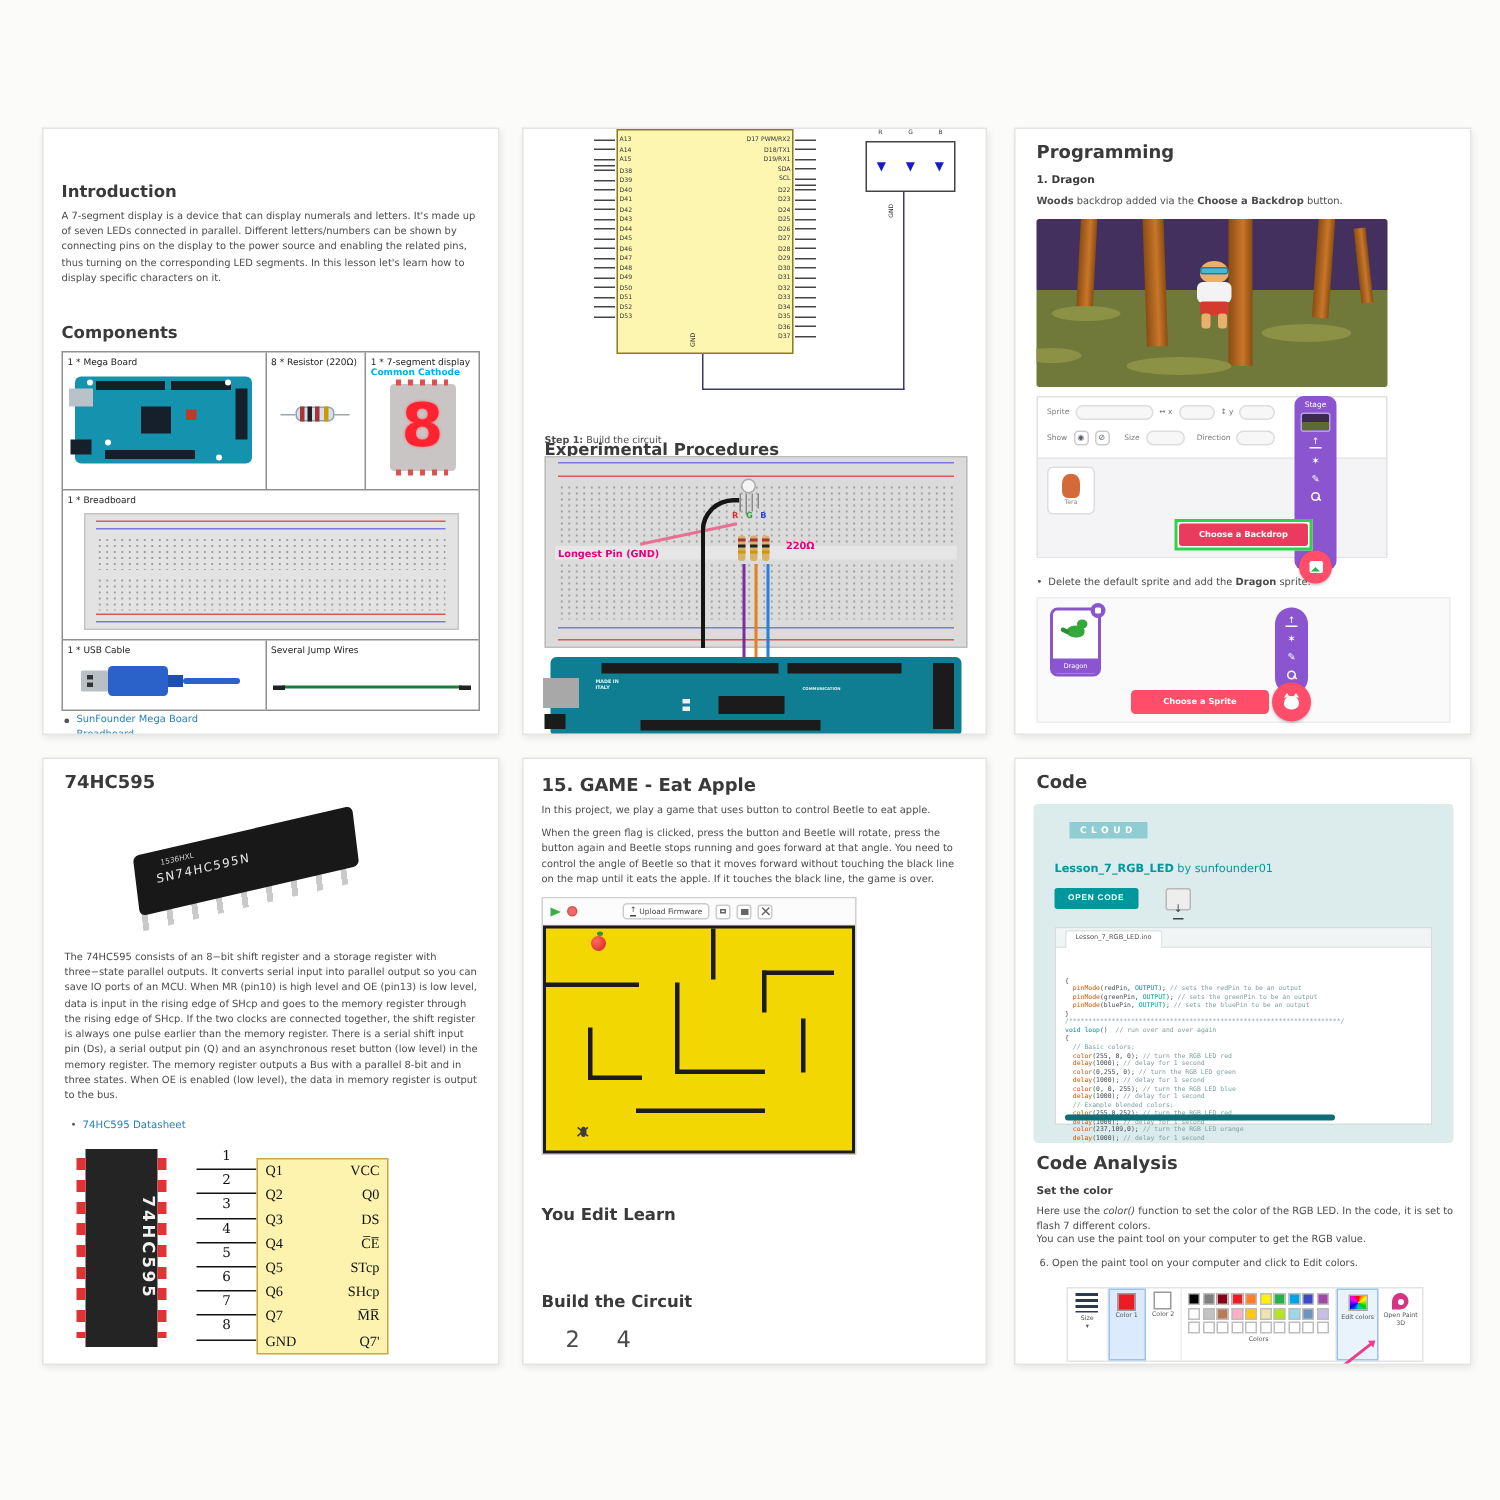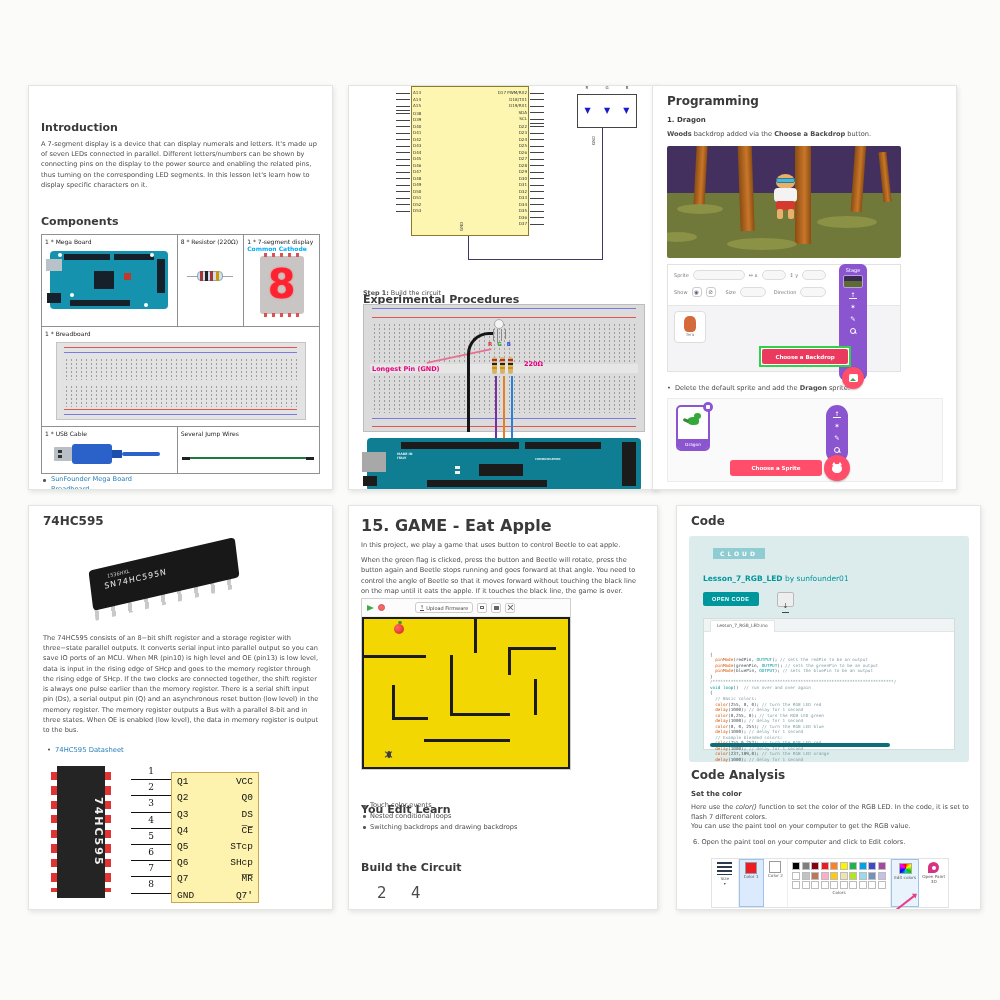--- a/index.html
+++ b/index.html
@@ -1,21 +1,21 @@
 <!DOCTYPE html>
 <html><head>
 <meta charset="utf-8">
 <style>
 *{margin:0;padding:0;box-sizing:border-box}
 html,body{width:1000px;height:1000px}
 body{background:#fbfbfa;font-family:"DejaVu Sans","Liberation Sans",sans-serif;position:relative;color:#444}
 .pg{position:absolute;background:#fff;border:1px solid #e4e4e2;box-shadow:1px 2px 5px rgba(0,0,0,.10);overflow:hidden}
 #p1{left:28px;top:85px;width:305px;height:405px;padding:10px 12px}
 #p2{left:348px;top:85px;width:310px;height:405px}
-#p3{left:652px;top:85px;width:305px;height:405px}
+#p3{left:676px;top:85px;width:305px;height:405px}
 #p4{left:28px;top:505px;width:305px;height:405px}
 #p5{left:348px;top:505px;width:310px;height:405px;padding:10px 12px}
 #p6{left:676px;top:505px;width:305px;height:405px}
 .h1{font-size:13px;font-weight:bold;color:#3a3a3a}
 .h2{font-size:11px;font-weight:bold;color:#3a3a3a;margin-top:25px}
 .h3{font-size:7px;font-weight:bold;color:#3a3a3a}
 .body-txt{font-size:6.6px;line-height:1.55;color:#4c4c4c;margin-top:5px}
 .abs{position:absolute}
 a.lnk{color:#2980b9;text-decoration:none}
 
@@ -110,21 +110,21 @@
 .chip-photo{position:absolute;left:34px;top:34px;width:220px;height:84px}
 .chip-body{position:absolute;left:26px;top:14px;width:150px;height:40px;background:#181818;border-radius:4px;transform:rotate(-13deg) skewX(-6deg);color:#e8e8e8}
 .chip-pins{position:absolute;left:30px;top:52px;width:150px;height:12px;transform:rotate(-13deg) skewX(-6deg);background:repeating-linear-gradient(90deg,#c9c9c9 0 4px,transparent 4px 17px)}
 .pindia{position:absolute;left:14px;top:258px;width:280px;height:142px}
 .chipgfx{position:absolute;left:14px;top:2px;width:48px;height:132px;background:#242424;color:#fff}
 .chipgfx .vtxt{writing-mode:vertical-rl;font-size:11px;font-weight:bold;letter-spacing:2px;margin:8px auto;display:block;text-align:center;width:100%;height:116px;color:#f0f0f0}
 .chipgfx::before,.chipgfx::after{content:"";position:absolute;top:6px;bottom:6px;width:6px;background:repeating-linear-gradient(180deg,#e03434 0 8px,transparent 8px 14.5px)}
 .chipgfx::before{left:-6px}.chipgfx::after{right:-6px}
 .numcol{position:absolute;top:0;width:40px;font-family:"DejaVu Serif","Liberation Serif",serif}
 .numcol div{height:16.2px;border-bottom:1.5px solid #111;font-size:9px;text-align:center;line-height:14px;color:#111}
-.icbox2{position:absolute;left:128px;top:8px;width:88px;height:131px;background:#fdf3ae;border:1.5px solid #caa84a;padding:0 5px;font-family:Liberation Mono, monospace}
+.icbox2{position:absolute;left:128px;top:8px;width:88px;height:131px;background:#fdf3ae;border:1.5px solid #caa84a;padding:0 5px;font-family:Liberation Serif, serif}
 .icbox2 .r{display:flex;justify-content:space-between;height:16.2px;align-items:flex-end;font-size:9.5px;color:#111;line-height:15px}
 
 .gamebox{position:absolute;left:12px;top:92px;width:210px;height:172px;border:1px solid #d0d0d0}
 .gtoolbar{height:18px;background:#fcfcfc;border-bottom:1px solid #eee;display:flex;align-items:center;gap:4px;padding:0 5px}
 .flag{width:0;height:0;border-left:7px solid #3faa49;border-top:3.5px solid transparent;border-bottom:3.5px solid transparent}
 .stopbtn{width:7px;height:7px;border-radius:50%;background:#f06a6a;border:1px solid #d94f4f}
 .upl{margin-left:26px;border:1px solid #ccc;border-radius:3px;font-size:5px;color:#444;padding:1.5px 4px;display:flex;gap:2px;align-items:center;background:#fff}
 .tbico{width:10px;height:10px;border:1px solid #ccc;border-radius:2px;background:#fff;position:relative}
 .tbico::after{position:absolute;color:#666;font-size:6px;left:1.5px;top:0.5px}
 .maze{position:absolute;left:0;top:18px;width:208px;height:152px;background:#f3d702;border:2.5px solid #1c1c1c}
@@ -556,21 +556,21 @@
 
         <div class="r">
           <span>GND</span>
           <span>Q7'</span>
         </div>
       </div>
   </div>
 </div>
 
 <div class="pg" id="p5">
-  <div class="h1" style="font-size:16px">15. GAME - Eat Apple</div>
+  <div class="h1" style="font-size:12px">15. GAME - Eat Apple</div>
   <div class="body-txt">In this project, we play a game that uses button to control Beetle to eat apple.</div>
   <div class="body-txt">When the green flag is clicked, press the button and Beetle will rotate, press the button again and Beetle stops running and goes forward at that angle. You need to control the angle of Beetle so that it moves forward without touching the black line on the map until it eats the apple. If it touches the black line, the game is over.</div>
   <div class="gamebox">
     <div class="gtoolbar">
       <span class="flag"></span>
       <span class="stopbtn"></span>
       <span class="upl">
           <span style="border-bottom:1px solid #444;line-height:5px">↑</span>
           <span>Upload Firmware</span>
         </span>
@@ -598,26 +598,20 @@
       <div class="wall" style="left:60px;top:120px;width:86px;height:2.5px"></div>
       <div class="apple"></div>
       <div class="beetle">
           <i class="l1"></i>
           <i class="l2"></i>
           <i class="bb"></i>
         </div>
     </div>
   </div>
   <div class="h2 abs" style="left:12px;top:272px">You Edit Learn</div>
-  <ul class="bullets abs" style="left:12px;top:290px">
-
-  <li>Touch color events</li>
-      <li>Nested conditional loops</li>
-      <li>Switching backdrops and drawing backdrops</li>
-    </ul>
   <div class="h2 abs" style="left:12px;top:330px">Build the Circuit</div>
   <div class="bignum" style="left:28px;top:378px">2</div>
   <div class="bignum" style="left:62px;top:378px">4</div>
 </div>
 
 <div class="pg" id="p6">
   <div class="h1 abs" style="left:14px;top:8px;font-size:12px">Code</div>
   <div class="cloudbox">
     <div class="cloudbadge">CLOUD</div>
     <div class="sketchline">

